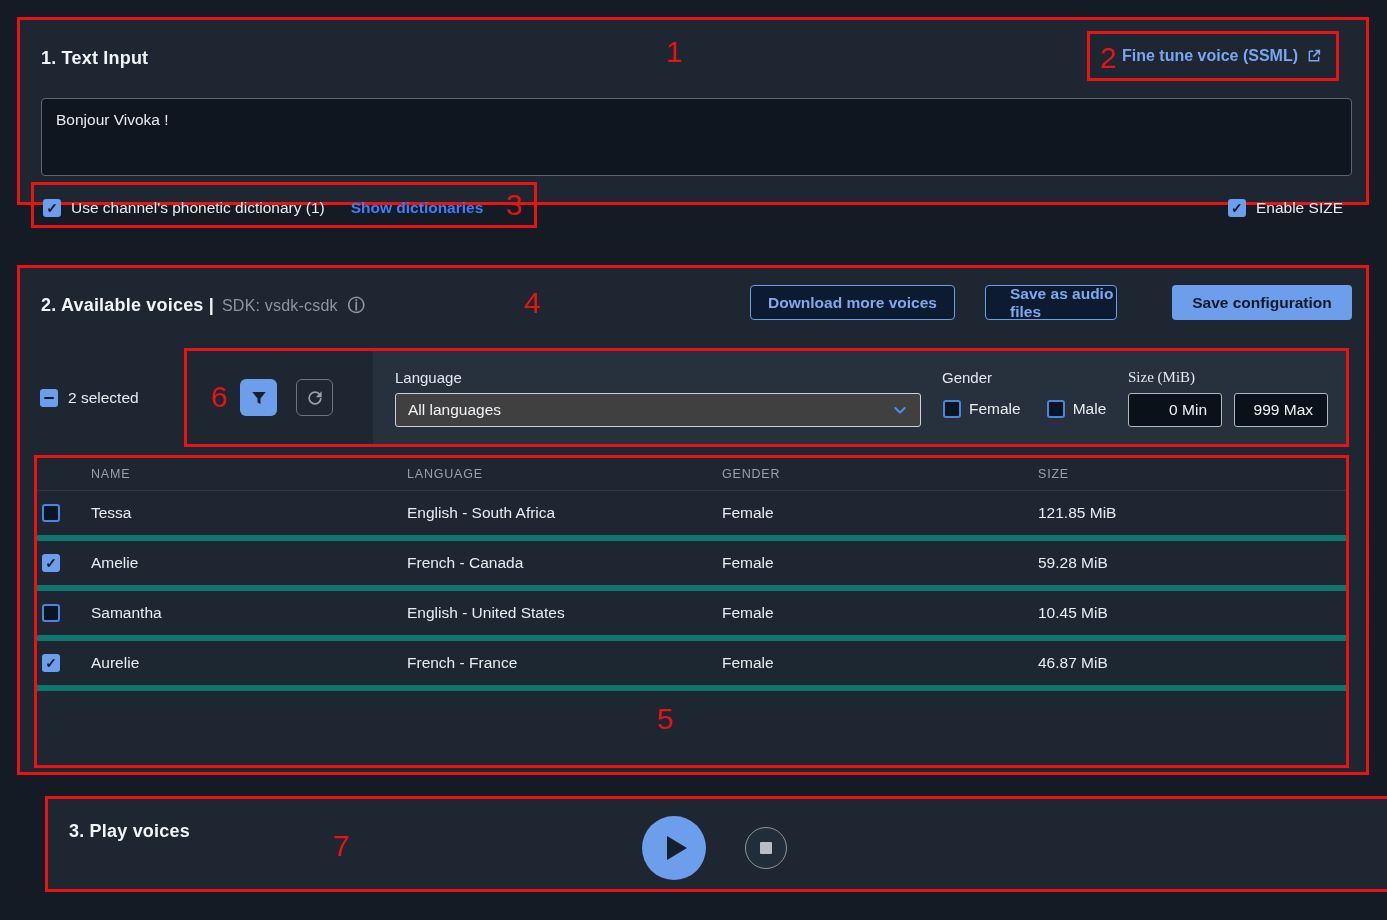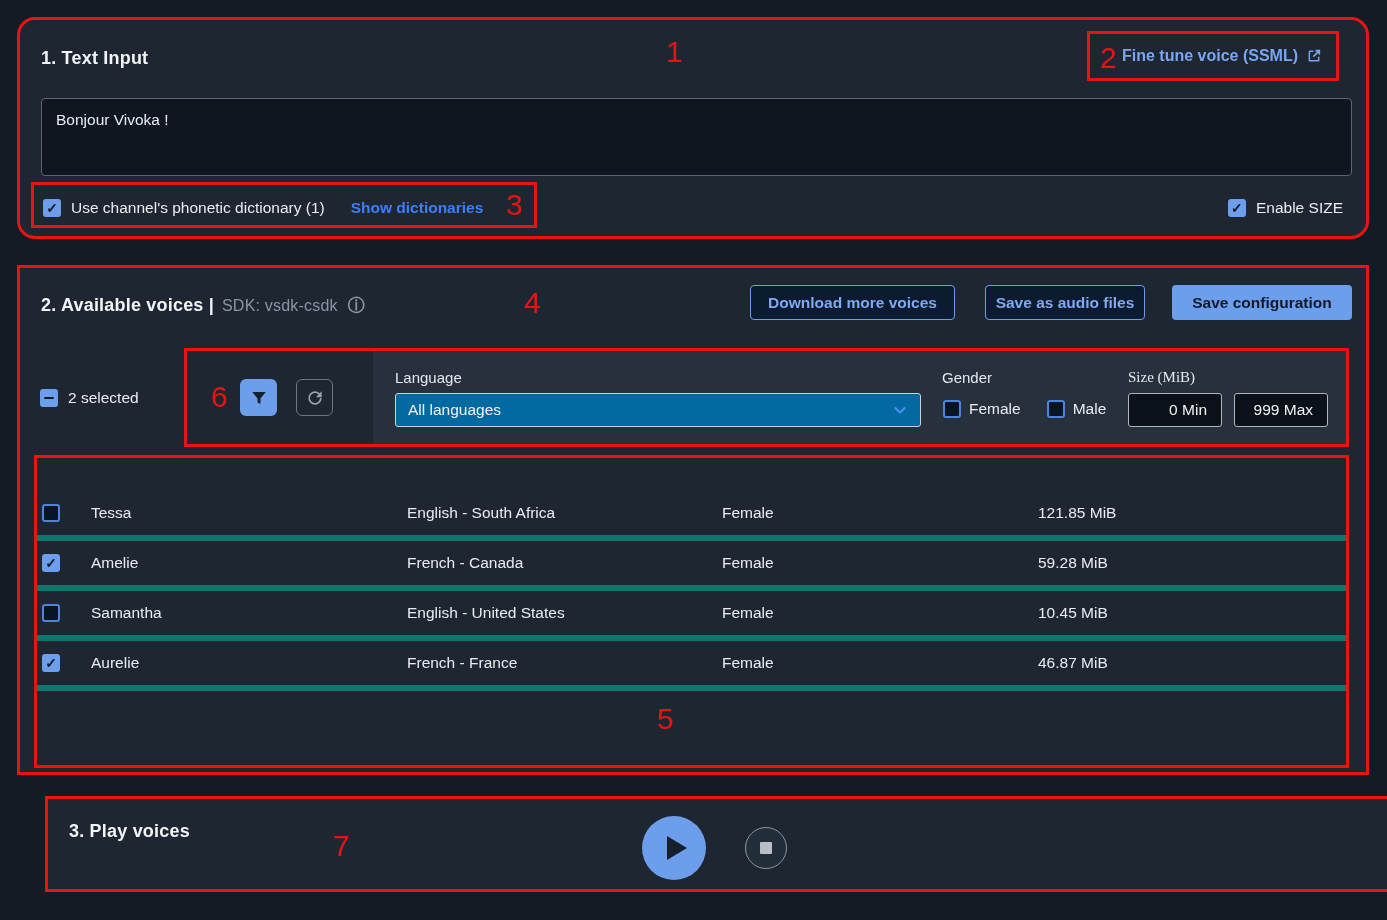--- a/index.html
+++ b/index.html
@@ -34,21 +34,21 @@
     border-radius:4px; font-size:15.5px; font-weight:700; cursor:pointer; }
   .btn.outline { background:#0d1b30; border:1px solid #6d9eeb; color:#7fa9f0; }
   .btn.fill { background:#6d9eeb; color:#0e1a2b; }
 
   
   .filterbar-bg { position:absolute; left:373px; top:351px; width:973px; height:93px; background:#27303d; }
   .iconbtn { position:absolute; width:37px; height:37px; border-radius:6px; display:flex; align-items:center; justify-content:center; cursor:pointer; }
   .iconbtn.blue { background:#6d9eeb; }
   .iconbtn.ghost { background:transparent; border:1px solid #6b7584; }
   .flabel { position:absolute; color:#e4e9ef; font-size:15px; }
-  .select { position:absolute; height:34px; background:#0369a1; border:1px solid #ccd2da; border-radius:3px;
+  .select { position:absolute; height:34px; background:#404040; border:1px solid #ccd2da; border-radius:3px;
     color:#f0f3f7; font-size:15.5px; display:flex; align-items:center; padding:0 12px; justify-content:space-between; cursor:pointer; }
   .numinput { position:absolute; height:34px; background:#0a1118; border:1px solid #aeb6c0; border-radius:3px;
     color:#f0f3f7; font-size:15.5px; display:flex; align-items:center; justify-content:flex-end; padding:0 14px; }
 
   
   .thead { position:absolute; left:34px; top:458px; width:1315px; height:33px; display:flex; align-items:center;
     color:#97a0ad; font-size:12.5px; letter-spacing:.8px; border-bottom:1px solid #2d3845; }
   .trows { position:absolute; left:34px; top:491px; width:1315px; }
   .trow { height:50px; display:flex; align-items:center; border-bottom:6px solid #0f766e; color:#e9edf2; font-size:15.5px; }
   .c-cb { width:57px; padding-left:8px; display:flex; align-items:center; }
@@ -67,21 +67,21 @@
   .stopbtn .sq { width:12px; height:12px; background:#b9bec4; border-radius:1px; }
 
   .info-icon { color:#8b95a3; font-size:17px; margin-left:10px; }
   svg { display:block; }
 </style>
 </head>
 <body>
 
 <div class="stage">
 
-  <div class="panel" style="left:17px; top:17px; width:1352px; height:222px;border-radius:18px;">
+  <div class="panel" style="left:17px; top:17px; width:1352px; height:188px;">
     <div class="sec-title" style="left:21px; top:28px;">1. Text Input</div>
 
     <div style="position:absolute; right:44px; top:27px;">
       <span class="link-soft">
         <span>Fine tune voice (SSML)</span>
         <span>
           <svg width="16" height="16" viewBox="0 0 24 24" fill="none" stroke="#79a6f2" stroke-width="2.4">
             <path d="M5 5h6M5 5v14h14v-6" fill="none" stroke="#79a6f2" stroke-width="2.2"></path>
             <path d="M14 4h6v6M20 4l-9 9" fill="none"></path>
           </svg>
@@ -107,21 +107,21 @@
 
   <div class="panel" style="left:17px; top:265px; width:1352px; height:510px;">
     <div class="sec-title" style="left:21px; top:26px; display:flex; align-items:center;">
       <span>2. Available voices |</span>
       <span class="sdk" style="margin-left:8px;">SDK: vsdk-csdk</span>
       <span class="info-icon">ⓘ</span>
     </div>
   </div>
 
   <div class="btn outline" style="left:750px; top:285px; width:205px;">Download more voices</div>
-  <div class="btn outline" style="left:985px; top:285px; width:160px;">Save as audio files</div>
+  <div class="btn outline" style="left:985px; top:285px; width:132px;padding-left:24px;">Save as audio files</div>
   <div class="btn fill" style="left:1172px; top:285px; width:180px;">Save configuration</div>
 
   <div class="hrow" style="left:40px; top:389px;">
     <span class="cb ind"></span>
     <span>2 selected</span>
   </div>
 
   <div class="filterbar-bg"></div>
 
   <div class="iconbtn blue" style="left:240px; top:379px;">
@@ -154,20 +154,27 @@
     <span class="cb off"></span>
     <span>Female</span>
     <span class="cb off" style="margin-left:18px;"></span>
     <span>Male</span>
   </div>
 
   <div class="flabel" style="left:1128px; top:369px;font-family:Liberation Serif, serif;">Size (MiB)</div>
   <div class="numinput" style="left:1128px; top:393px; width:94px;">0 Min</div>
   <div class="numinput" style="left:1234px; top:393px; width:94px;">999 Max</div>
 
+  <div class="thead">
+    <span class="h-cb"></span>
+    <span class="c-name">NAME</span>
+    <span class="c-lang">LANGUAGE</span>
+    <span class="c-gender">GENDER</span>
+    <span class="c-size">SIZE</span>
+  </div>
 
   <div class="trows">
 
   <div class="trow">
       <span class="c-cb">
           <span class="cb off"></span>
         </span>
       <span class="c-name">Tessa</span>
       <span class="c-lang">English - South Africa</span>
       <span class="c-gender">Female</span>

